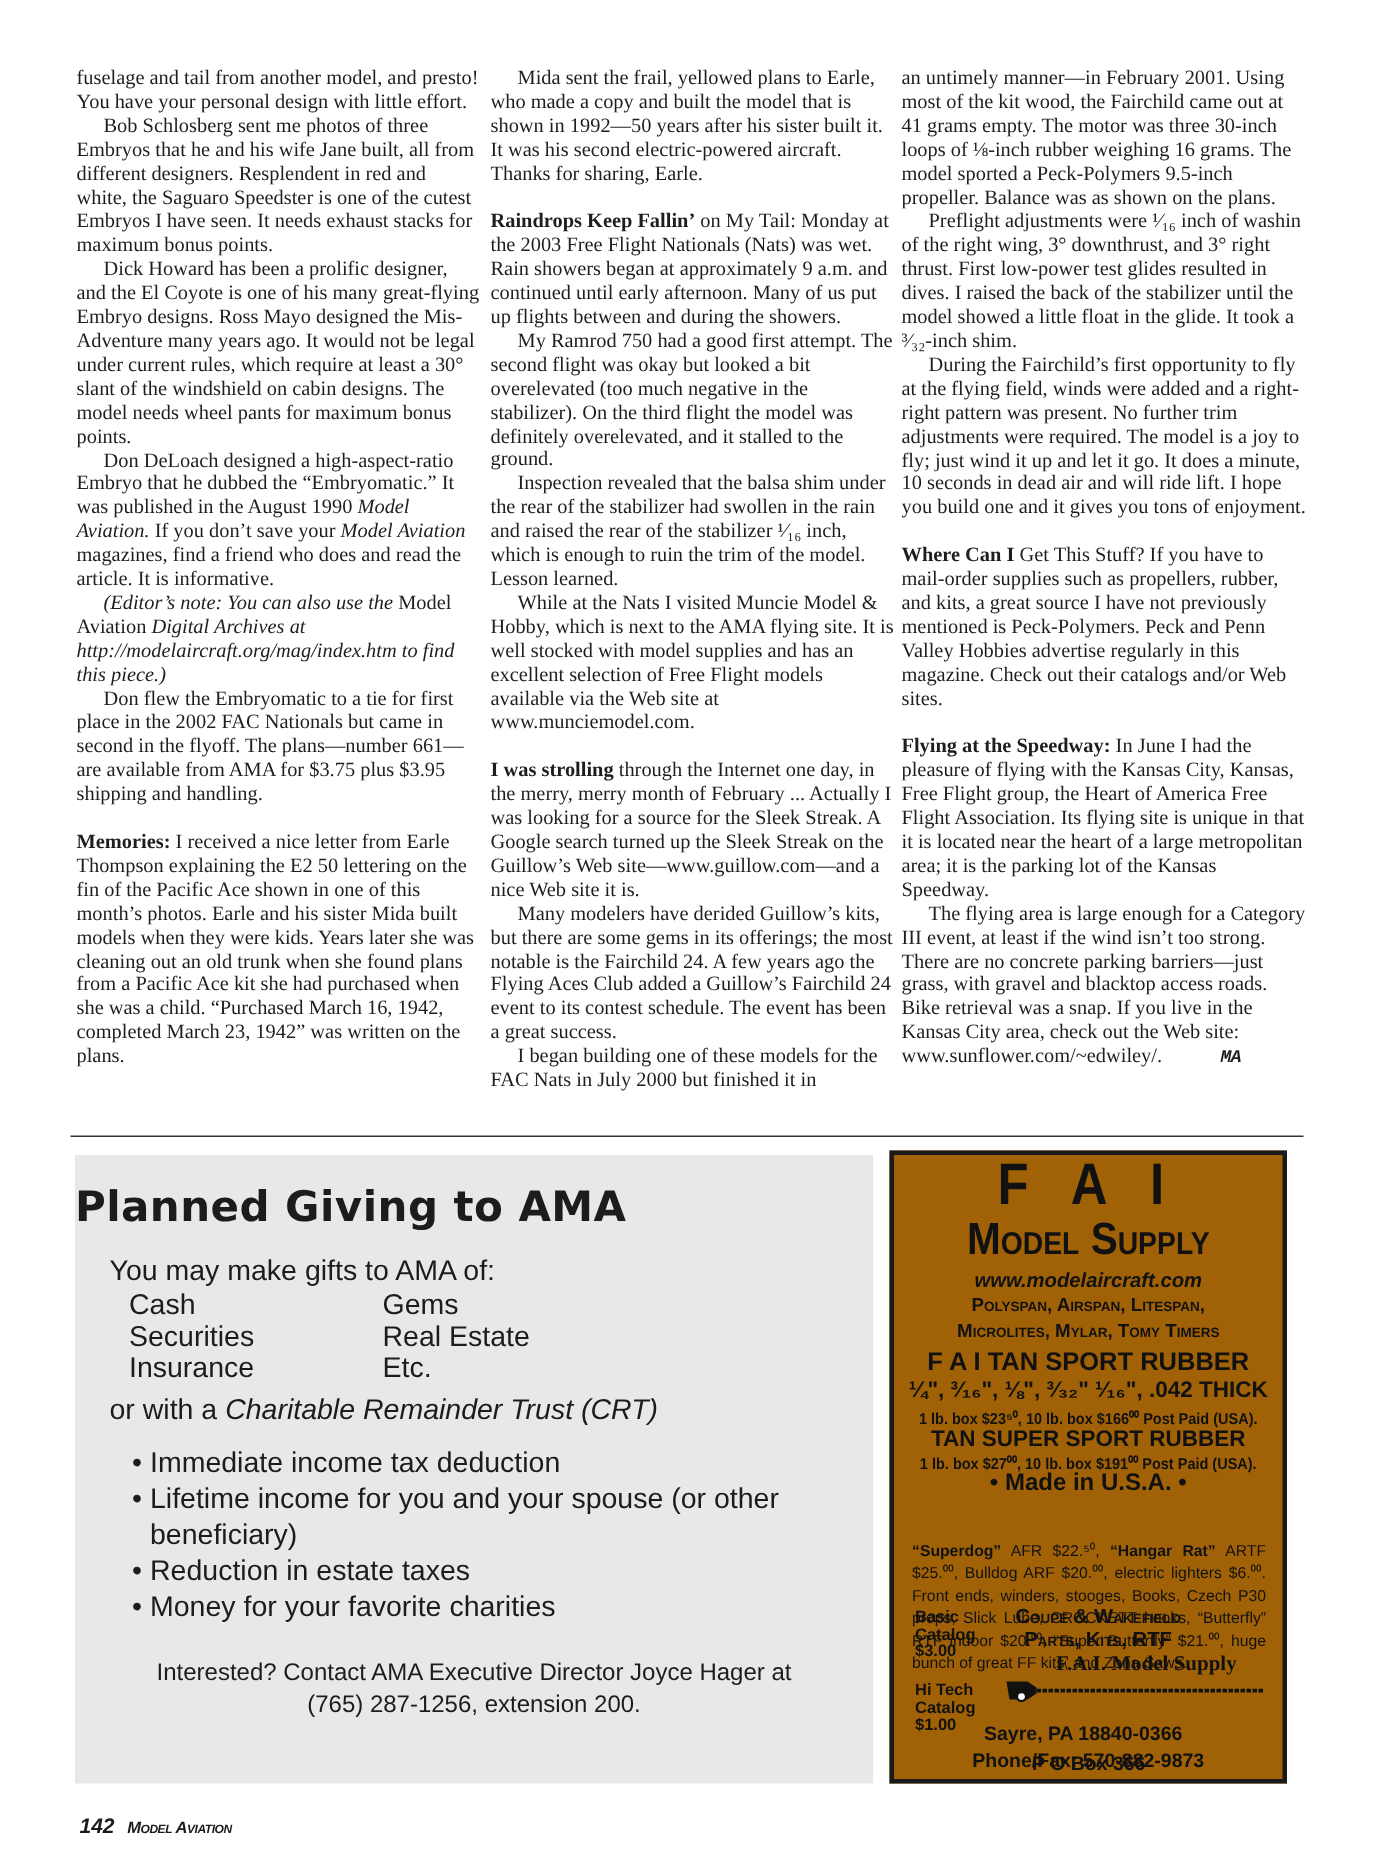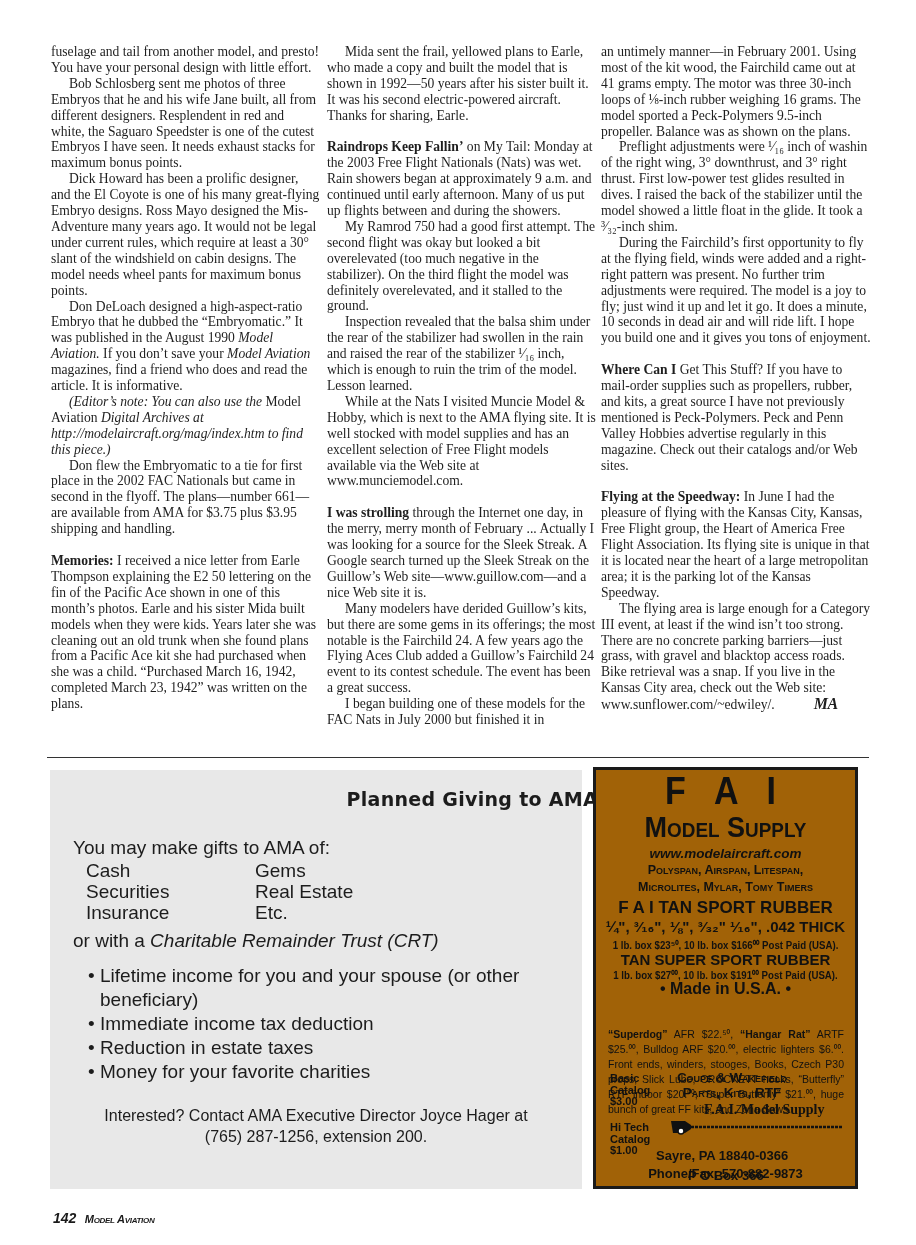--- a/index.html
+++ b/index.html
@@ -10,30 +10,30 @@
     color: #1e1e1e;
   }
   .col p { margin: 0; text-indent: 0; }
   .col p.ind { text-indent: 18px; }
   .col p.gap { margin-top: 15.9px; }
   .col b { font-weight: bold; }
   .col i { font-style: italic; }
   #col1 { left: 51px; }
   #col2 { left: 327px; }
   #col3 { left: 601px; }
-  .ma-mark { font-family: Liberation Serif, serif; font-weight: bold; font-style: italic; font-size: 16px; letter-spacing: -0.5px; margin-left: 6px; padding-left: 33px; }
+  .ma-mark { font-family: Liberation Mono, monospace; font-weight: bold; font-style: italic; font-size: 12px; letter-spacing: -0.5px; margin-left: 6px; padding-left: 33px; }
 
   .divider { position: absolute; left: 47px; top: 757px; width: 822px; height: 1px; background: #333; }
 
   
   .giving {
     position: absolute; left: 50px; top: 770px; width: 532px; height: 419px;
     background: #e8e8e8; font-family: "Liberation Sans", sans-serif; color: #1c1c1c;
   }
-  .giving .title { position: absolute; left: 16px; width: 100%; top: 18px; text-align: right; font-family: "DejaVu Sans", sans-serif; font-weight: bold; font-size: 19px; letter-spacing: 0.3px; }
+  .giving .title { position: absolute; left: 0; width: 100%; top: 18px; text-align: left; font-family: "DejaVu Sans", sans-serif; font-weight: bold; font-size: 28px; letter-spacing: 0.3px; }
   .giving .intro { position: absolute; left: 23px; top: 67px; font-size: 19px; }
   .giving .gifts { position: absolute; left: 36px; top: 90px; display: grid; grid-template-columns: 169px 200px; row-gap: 0; font-size: 19px; line-height: 21px; }
   .giving .crt { position: absolute; left: 23px; top: 160px; font-size: 19px; }
   .giving .crt i { font-style: italic; }
   .giving ul { position: absolute; left: 38px; top: 194px; margin: 0; padding: 0; list-style: none; font-size: 19px; line-height: 24px; width: 440px; }
   .giving ul li { position: relative; padding-left: 12px; }
   .giving ul li::before { content: "•"; position: absolute; left: 0; top: 0; }
   .giving .contact { position: absolute; left: 0; width: 100%; top: 335px; text-align: center; font-size: 16px; line-height: 21px; }
 
   
@@ -105,22 +105,22 @@
   <div class="gifts">
     <span>Cash</span>
     <span>Gems</span>
     <span>Securities</span>
     <span>Real Estate</span>
     <span>Insurance</span>
     <span>Etc.</span>
   </div>
   <div class="crt"><span>or with a </span><i>Charitable Remainder Trust (CRT)</i></div>
   <ul>
+    <li>Immediate income tax deduction</li>
     <li>Lifetime income for you and your spouse (or other beneficiary)</li>
-    <li>Immediate income tax deduction</li>
     <li>Reduction in estate taxes</li>
     <li>Money for your favorite charities</li>
   </ul>
   <div class="contact">
     <div>Interested? Contact AMA Executive Director Joyce Hager at</div>
     <div>(765) 287-1256, extension 200.</div>
   </div>
 </div>
 
 <div class="ad">

